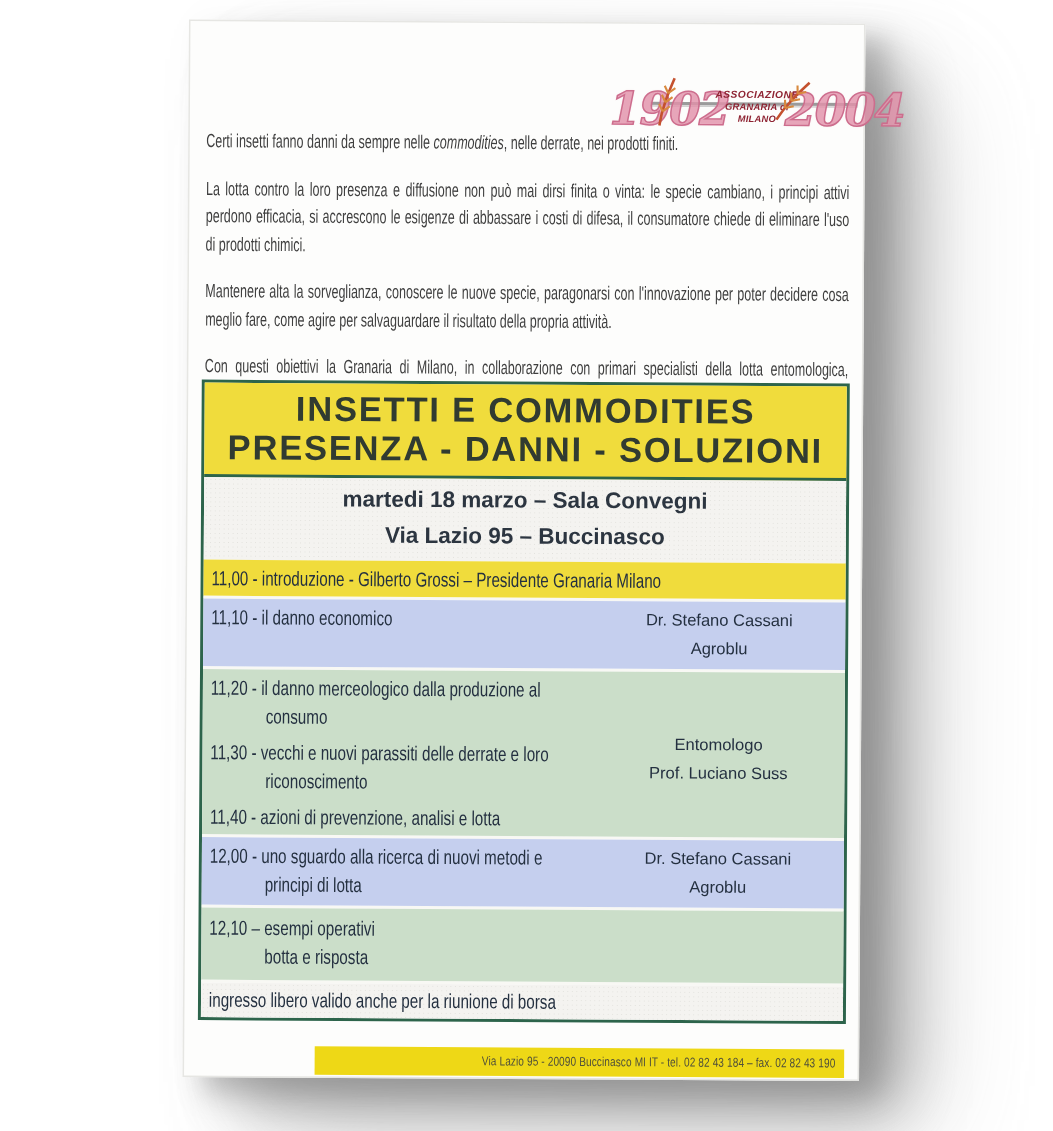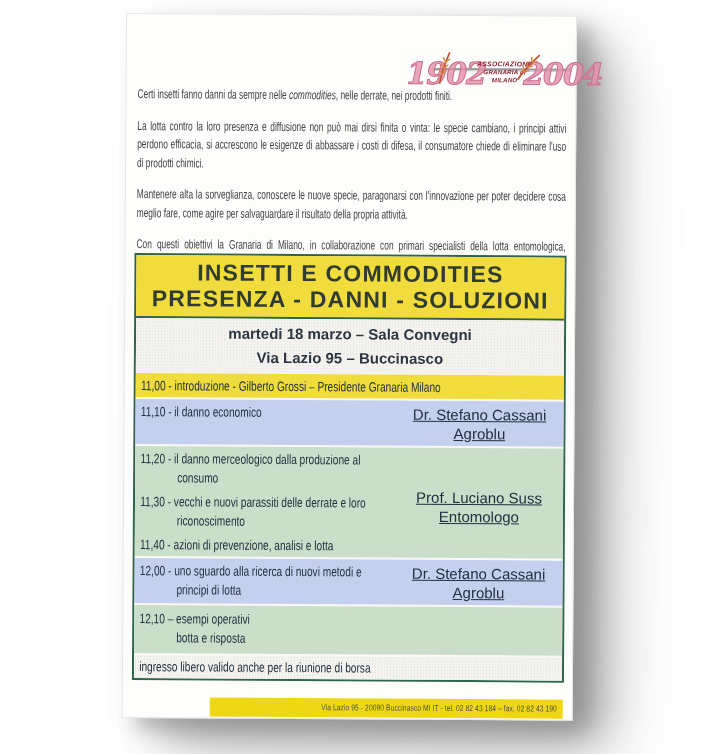--- a/index.html
+++ b/index.html
@@ -79,21 +79,21 @@
   .sep{height:2px;background:#f8f8f4;}
   .rowtext{
     transform:scaleX(0.75);transform-origin:0 0;width:570px;
     padding:3px 0 3px 7px;box-sizing:border-box;
     font-size:13.5px;line-height:19px;color:#243040;
   }
   .item + .item{margin-top:5px;}
   .l2{padding-left:49px;}
   .speaker{
     position:absolute;top:4px;right:5px;width:158px;text-align:center;
-    font-size:15px;line-height:19px;color:#243040;text-decoration:underline;
+    font-size:11px;line-height:19px;color:#243040;
   }
   .srow.green-mid .speaker{top:40px;}
   .h-intro{height:24px;} .h-s0{height:45px;} .h-s1{height:110px;}
   .h-s2{height:45px;} .h-s3{height:48px;} .h-adm{height:23px;}
   
   .footer-bar{
     position:absolute;left:87px;top:683px;width:353px;height:19px;
     background:#eed816;box-sizing:border-box;
   }
   .footer-bar .ft{
@@ -172,22 +172,22 @@
         </div>
         <div class="item">
           <div class="l1">11,30 - vecchi e nuovi parassiti delle derrate e loro</div>
           <div class="l2">riconoscimento</div>
         </div>
         <div class="item">
           <div class="l1">11,40 - azioni di prevenzione, analisi e lotta</div>
         </div>
       </div>
       <div class="speaker">
+        <div>Entomologo</div>
         <div>Prof. Luciano Suss</div>
-        <div>Entomologo</div>
       </div>
     </div>
 
     <div class="sep"></div>
 
     <div class="srow bg-blue h-s2">
       <div class="rowtext">
         <div class="item">
           <div class="l1">12,00 - uno sguardo alla ricerca di nuovi metodi e</div>
           <div class="l2">principi di lotta</div>

